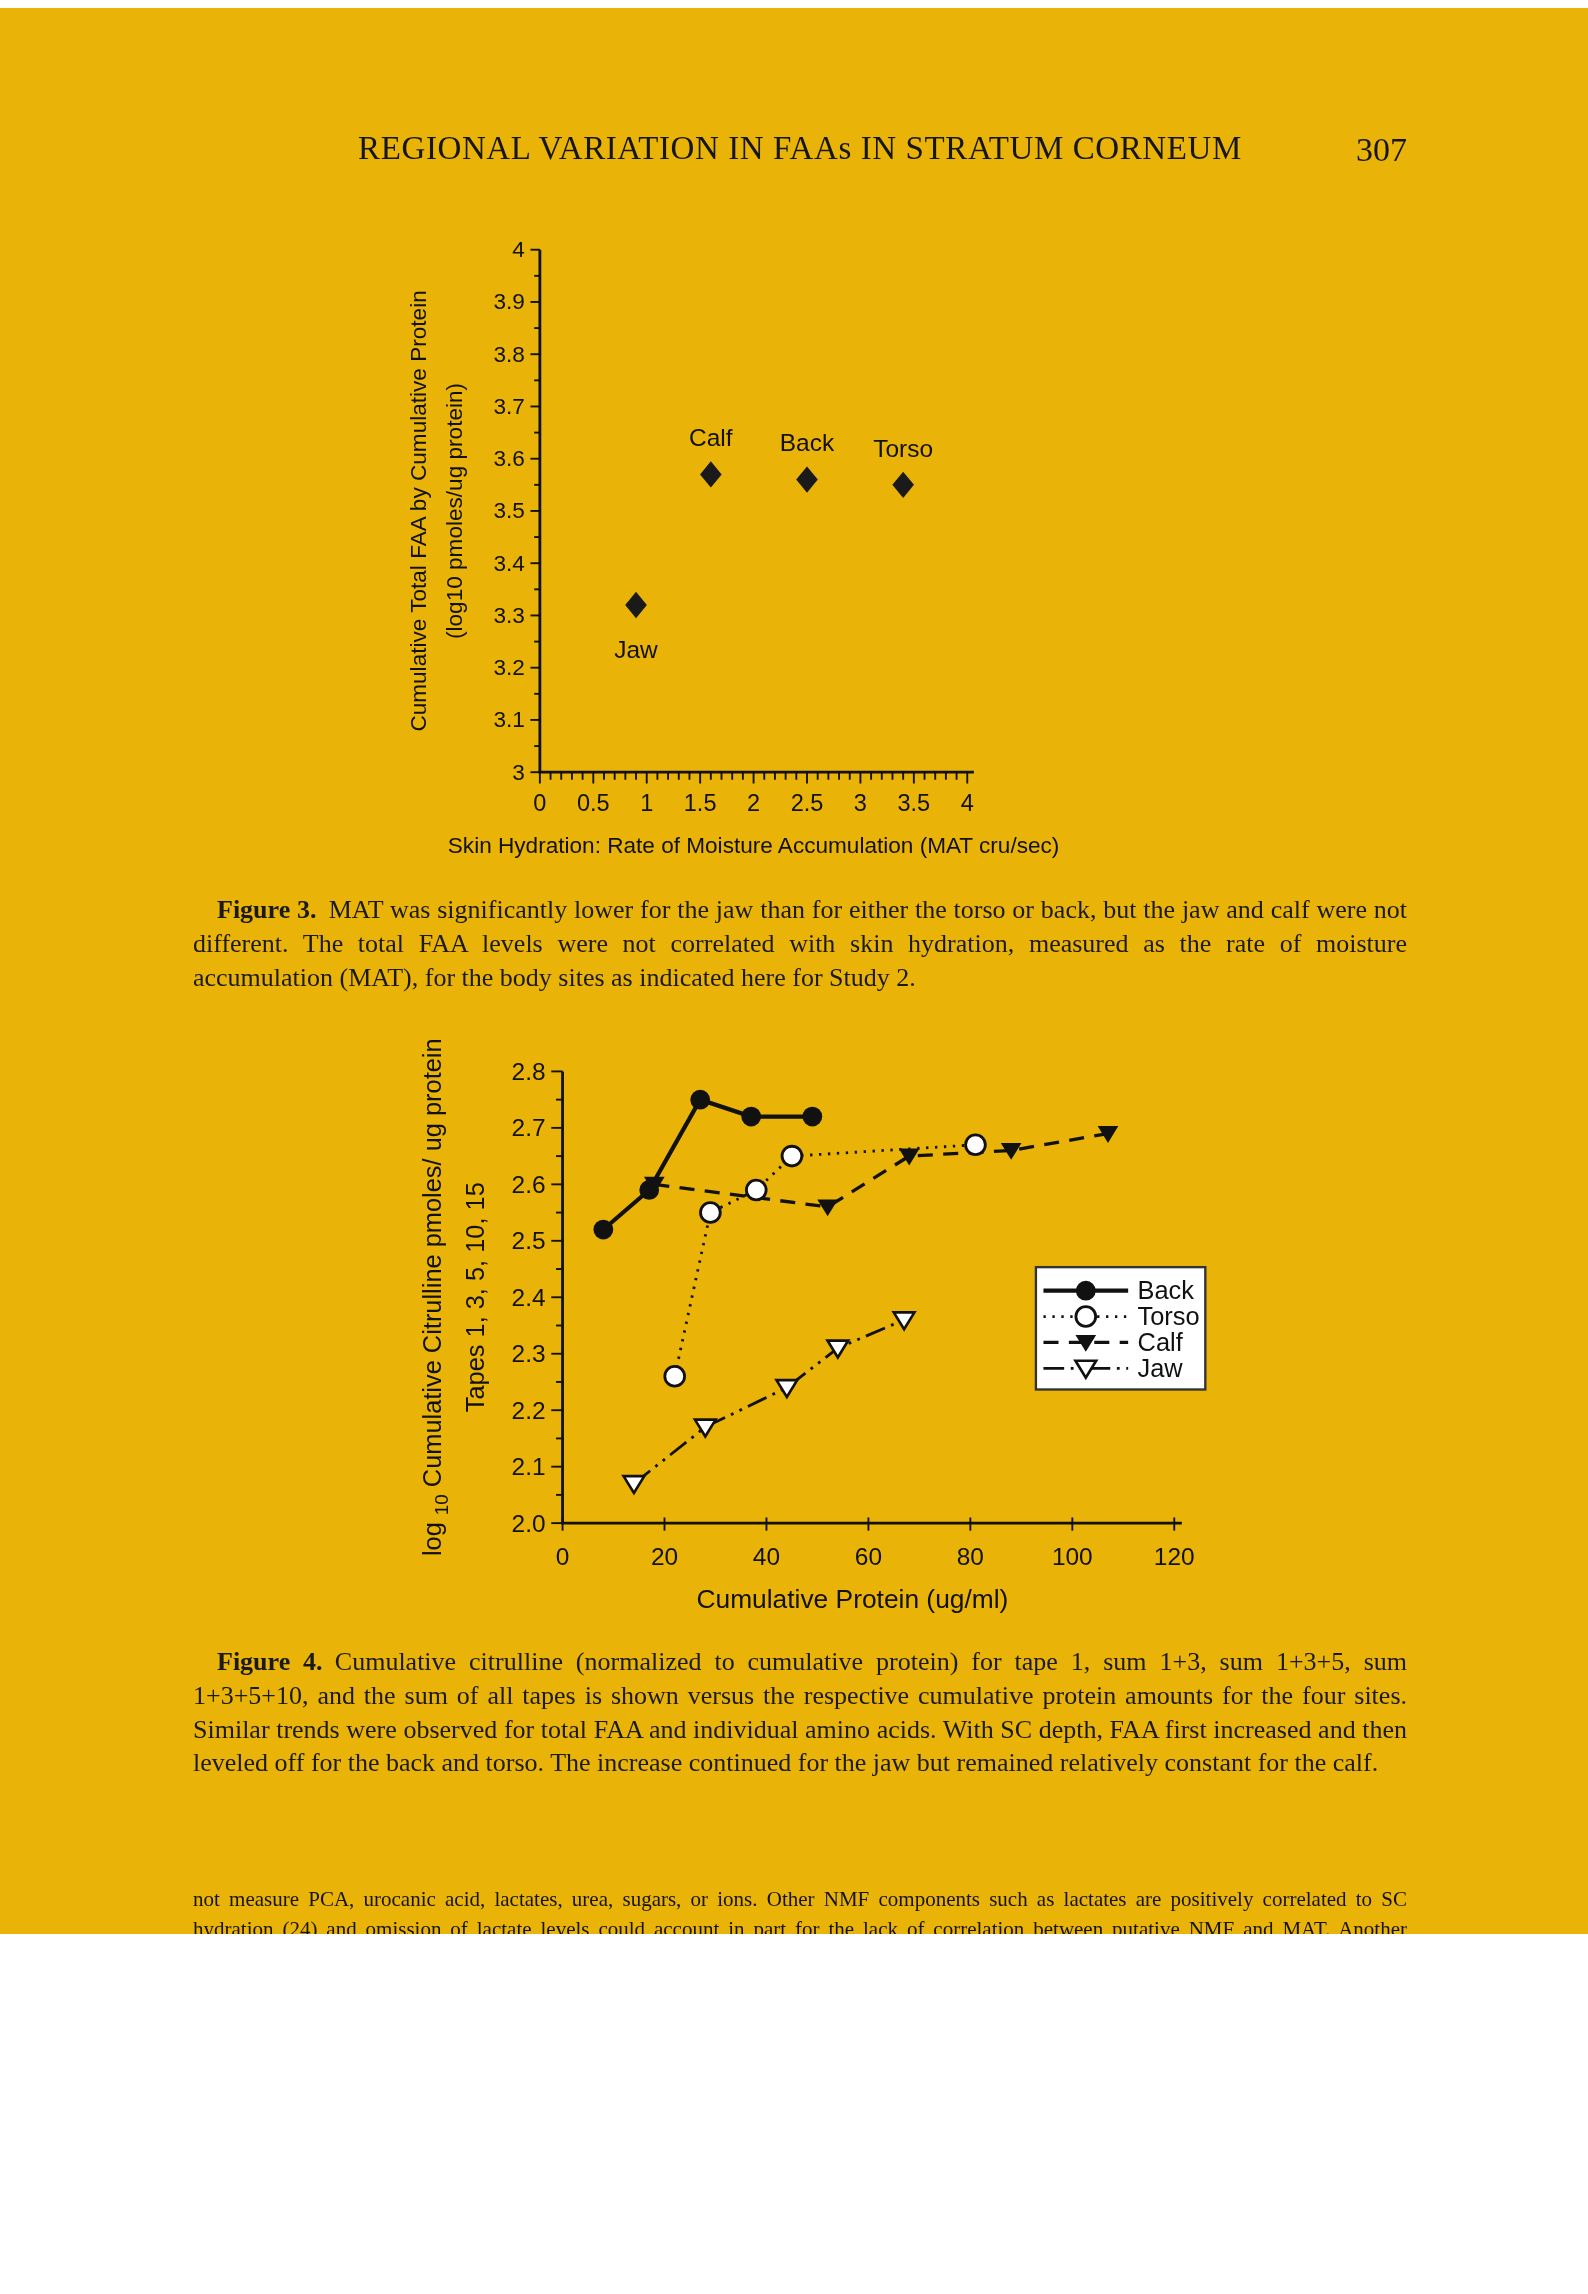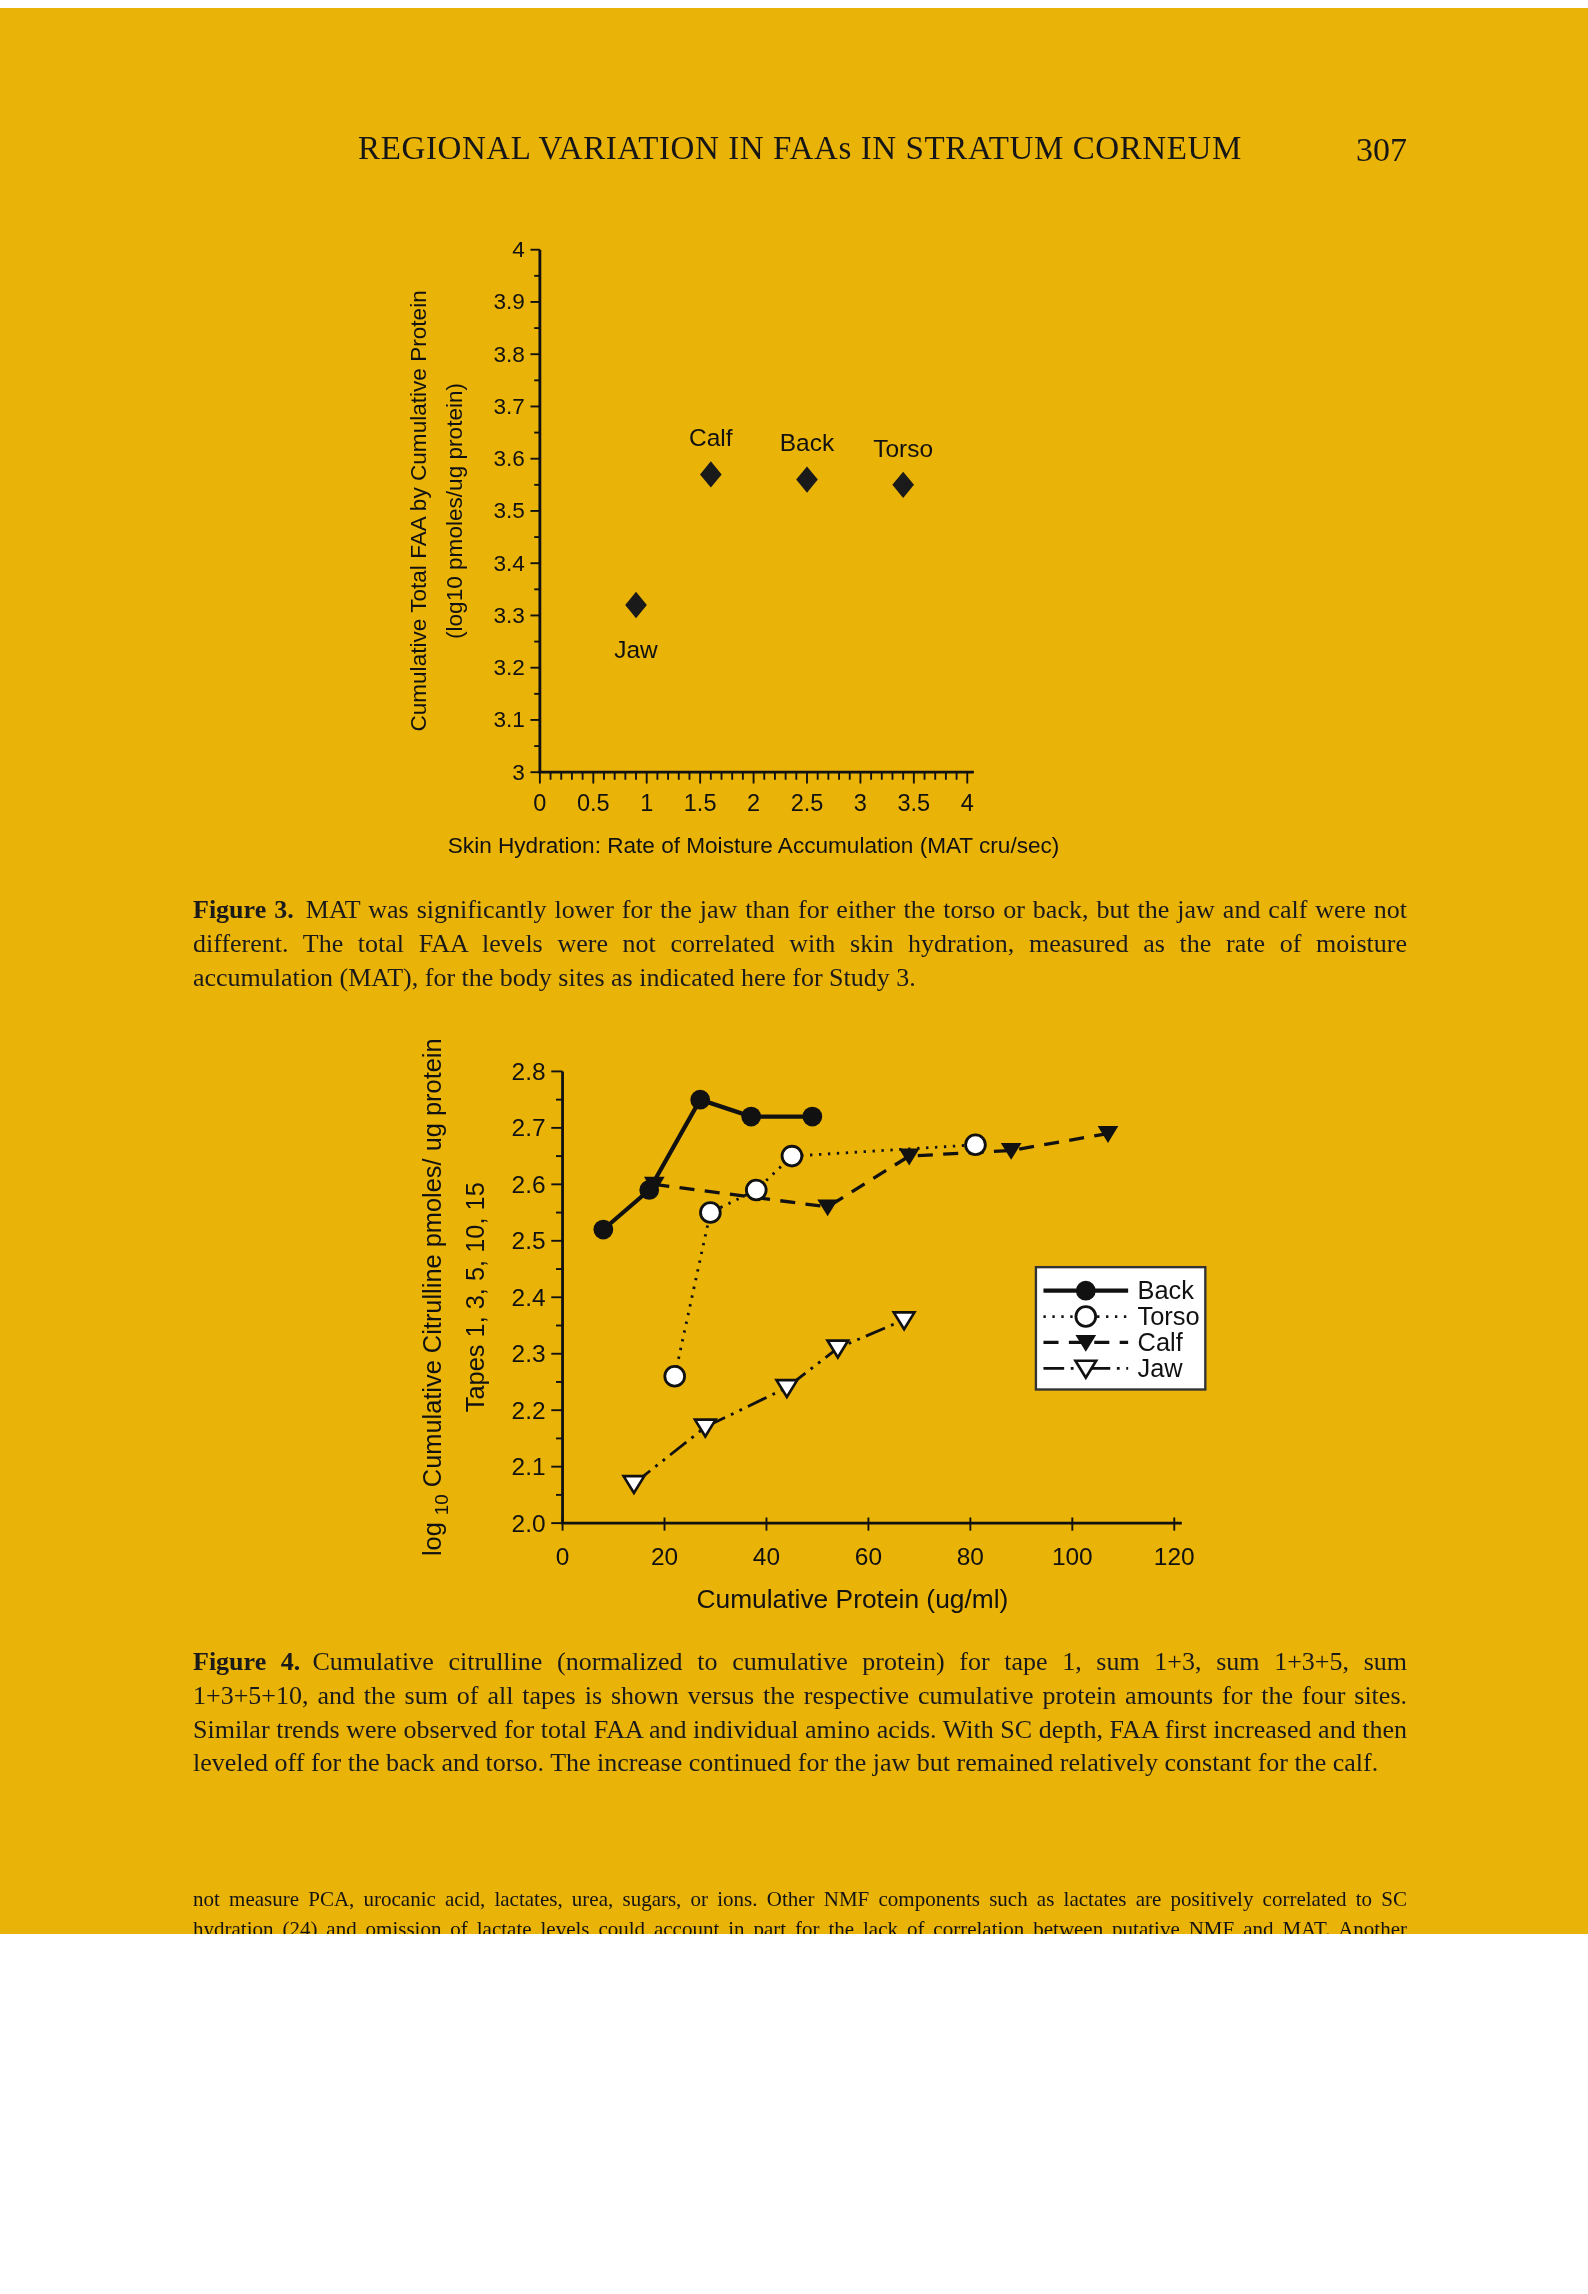--- a/index.html
+++ b/index.html
@@ -13,21 +13,21 @@
   .header-title { text-align:center; font-size:33px; letter-spacing:0.6px; white-space:nowrap; }
   .page-number { position:absolute; right:0; top:0.9px; font-size:34px; }
   svg.chart { position:absolute; overflow:visible; }
   #figure3-chart { left:358px; top:221px; }
   #figure4-chart { left:377px; top:1022px; }
   .chart text { font-family:"Liberation Sans", sans-serif; fill:#111; }
   .caption { position:absolute; left:193px; width:1214px; margin:0; text-align:justify;
              font-size:26px; line-height:1.3; color:#1a1a1a; }
   #fig3-caption { top:885px; }
   #fig4-caption { top:1637px; }
-  .figlabel { font-weight:700; margin-right:12.2px; }
+  .figlabel { font-weight:700; margin-right:12.2px;margin-left:24px; }
   .body-text { position:absolute; left:193px; top:1876px; width:1214px; margin:0;
                font-size:21px; line-height:1.45; text-align:justify; text-align-last:justify;
                color:#141414; }
 </style>
 </head>
 <body>
 
 <div class="page">
 
   <div class="page-header">
@@ -131,21 +131,21 @@
         <path d="M 374.6 246.6500000000001 L 386.1 260.6500000000001 L 374.6 274.6500000000001 L 363.1 260.6500000000001 Z" fill="#1a1a1a"></path>
         <text x="374.6" y="230.6500000000001" text-anchor="middle" font-size="26">Calf</text>
         <path d="M 476.75 252.19999999999993 L 488.25 266.19999999999993 L 476.75 280.19999999999993 L 465.25 266.19999999999993 Z" fill="#1a1a1a"></path>
         <text x="476.75" y="236.19999999999993" text-anchor="middle" font-size="26">Back</text>
         <path d="M 578.9 257.7500000000001 L 590.4 271.7500000000001 L 578.9 285.7500000000001 L 567.4 271.7500000000001 Z" fill="#1a1a1a"></path>
         <text x="578.9" y="241.7500000000001" text-anchor="middle" font-size="26">Torso</text>
       </g>
     </svg>
 
   <p class="caption" id="fig3-caption">
-    <span class="figlabel">Figure 3.</span><span>MAT was significantly lower for the jaw than for either the torso or back, but the jaw and calf were not different. The total FAA levels were not correlated with skin hydration, measured as the rate of moisture accumulation (MAT), for the body sites as indicated here for Study 3.</span>
+    <span class="figlabel">Figure 3.</span><span>MAT was significantly lower for the jaw than for either the torso or back, but the jaw and calf were not different. The total FAA levels were not correlated with skin hydration, measured as the rate of moisture accumulation (MAT), for the body sites as indicated here for Study 2.</span>
   </p>
 
   <svg id="figure4-chart" class="chart" width="932" height="607" viewBox="0 0 990 645">
       <g>
         <line x1="197" y1="44" x2="197" y2="523.9999999999999" stroke="#111" stroke-width="3"></line>
         <line x1="195.5" y1="523.9999999999999" x2="855.0039999999999" y2="523.9999999999999" stroke="#111" stroke-width="3"></line>
         <line x1="185" y1="523.9999999999999" x2="197" y2="523.9999999999999" stroke="#111" stroke-width="2"></line>
         <line x1="190" y1="494" x2="197" y2="494" stroke="#111" stroke-width="2"></line>
         <line x1="185" y1="463.99999999999983" x2="197" y2="463.99999999999983" stroke="#111" stroke-width="2"></line>
         <line x1="190" y1="433.99999999999994" x2="197" y2="433.99999999999994" stroke="#111" stroke-width="2"></line>

